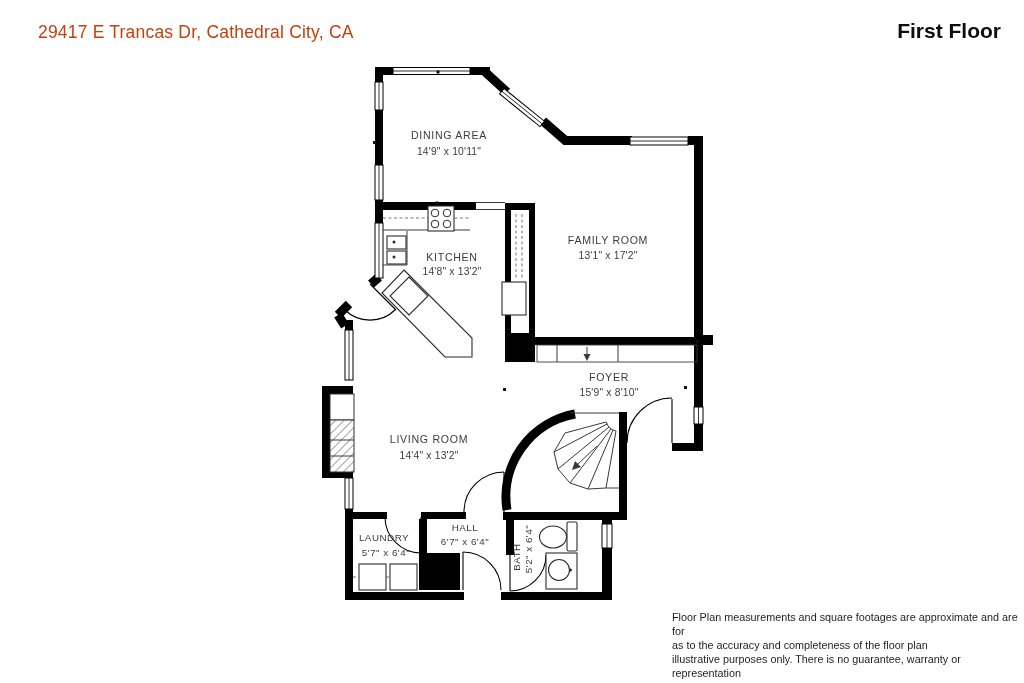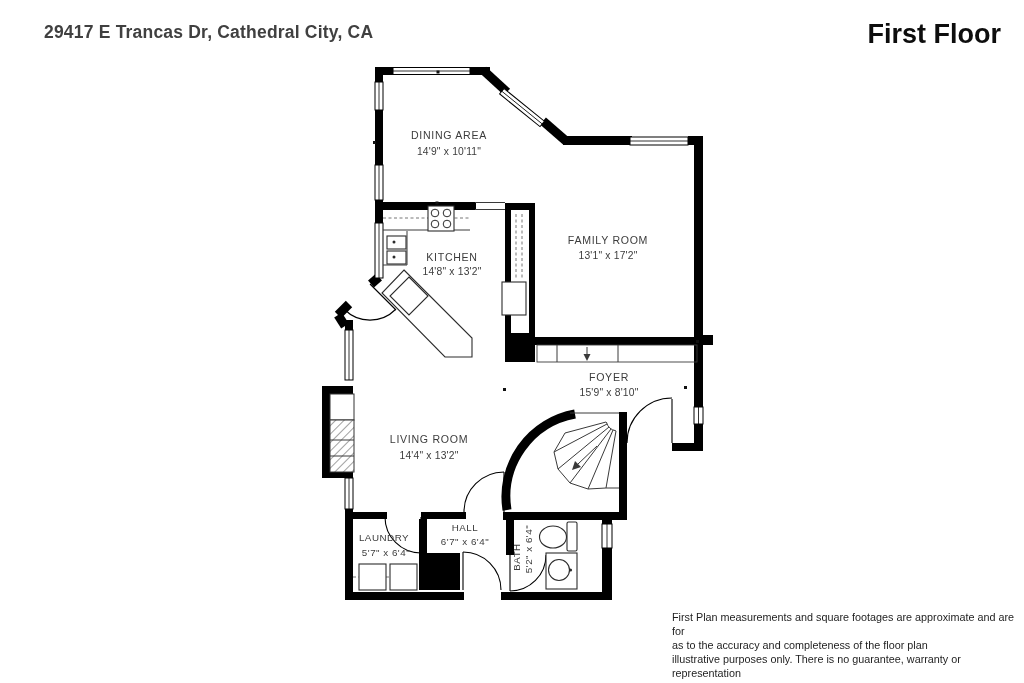--- a/index.html
+++ b/index.html
@@ -1,18 +1,18 @@
 <!DOCTYPE html>
 <html><head>
 <meta charset="utf-8">
 <style>
   html,body{margin:0;padding:0;background:#fff;}
   body{width:1024px;height:683px;position:relative;font-family:"Liberation Sans",sans-serif;overflow:hidden;}
-  .addr{position:absolute;left:44px;top:22px;font-size:17.5px;font-weight:bold;color:#404040;letter-spacing:.2px;}
-  .floor{position:absolute;right:23px;top:19px;font-size:27px;font-weight:bold;color:#0d0d0d;}
+  .addr{position:absolute;left:38px;top:22px;font-size:17.5px;font-weight:normal;color:#c2410c;letter-spacing:.2px;}
+  .floor{position:absolute;right:23px;top:19px;font-size:21px;font-weight:bold;color:#0d0d0d;}
   .disc{position:absolute;left:672px;top:610px;width:352px;font-size:10.8px;line-height:14px;color:#1e1e1e;}
   svg{position:absolute;left:0;top:0;}
   .wall{fill:#000;stroke:none;}
   .thick{stroke:#000;stroke-width:9;fill:none;}
   .win{fill:#fff;stroke:#000;stroke-width:1;}
   .winline{stroke:#000;stroke-width:.8;}
   .door{stroke:#000;stroke-width:1.1;fill:none;}
   .thin{stroke:#3a3a3a;stroke-width:1;fill:none;}
   .fix{fill:#fff;stroke:#2c2c2c;stroke-width:1.1;}
   .dash{stroke:#666;stroke-width:.9;stroke-dasharray:3 2.5;fill:none;}
@@ -258,16 +258,16 @@
     <text class="rs" x="384" y="541">LAUNDRY</text>
     <text class="rs" x="386" y="556">5'7" x 6'4"</text>
     <text class="rs" x="465" y="531">HALL</text>
     <text class="rs" x="465" y="545">6'7" x 6'4"</text>
     <text class="rs" transform="translate(520,557) rotate(-90)">BATH</text>
     <text class="rs" transform="translate(532,549) rotate(-90)">5'2" x 6'4"</text>
   </g>
 </svg>
 
 <div class="disc">
-  <div>First Plan measurements and square footages are approximate and are for</div>
+  <div>Floor Plan measurements and square footages are approximate and are for</div>
   <div>as to the accuracy and completeness of the floor plan</div>
   <div>illustrative purposes only. There is no guarantee, warranty or representation</div>
 </div>
 
 </body></html>

